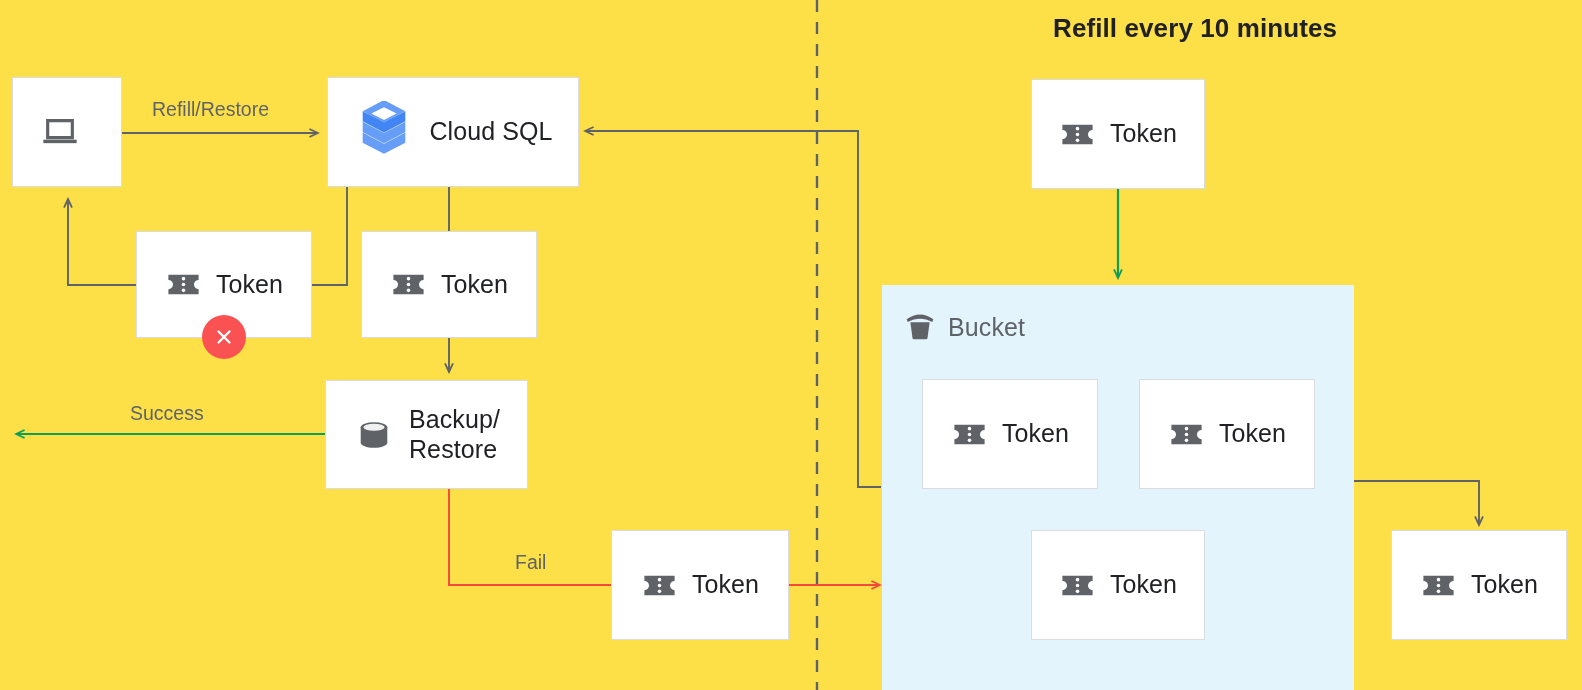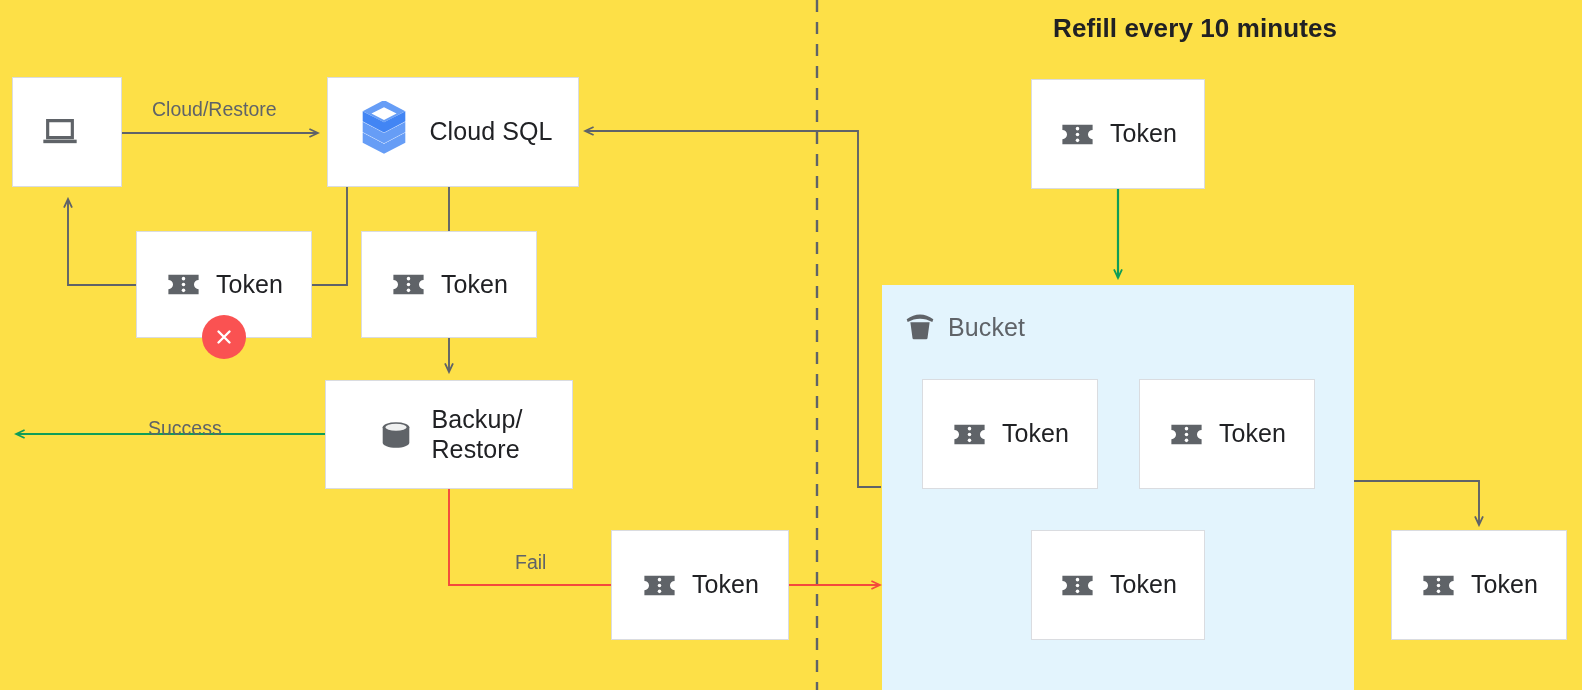--- a/index.html
+++ b/index.html
@@ -131,22 +131,22 @@
 
     <path d="M789,585 L880,585" fill="none" stroke="#f4493c" stroke-width="1.9" marker-end="url(#ah-red)"></path>
 
     <path d="M881,487 L858,487 L858,131 L585,131" fill="none" stroke="#5f6368" stroke-width="1.9" marker-end="url(#ah-gray)"></path>
 
     <path d="M1118,189 L1118,278" fill="none" stroke="#0f9d58" stroke-width="2.2" marker-end="url(#ah-green)"></path>
 
     <path d="M1354,481 L1479,481 L1479,525" fill="none" stroke="#5f6368" stroke-width="1.9" marker-end="url(#ah-gray)"></path>
   </svg>
 
-  <div class="edge-label" style="left:152px; top:97px;">Cloud/Restore</div>
-  <div class="edge-label" style="left:148px; top:401px;margin-top:15px;">Success</div>
+  <div class="edge-label" style="left:152px; top:97px;">Refill/Restore</div>
+  <div class="edge-label" style="left:130px; top:401px;">Success</div>
   <div class="edge-label" style="left:515px; top:550px;">Fail</div>
 
   <div class="node" style="left:12px; top:77px; width:110px; height:110px;">
     <span>
       <svg class="icon" width="40" height="40" viewBox="0 0 24 24">
         <path d="M4.6 5.2 h14.8 v10.2 H4.6 Z" fill="none" stroke="#5f6368" stroke-width="1.9"></path>
         <rect x="2" y="16.6" width="20" height="2.1" fill="#5f6368"></rect>
       </svg>
     </span>
     <span class="node-label"></span>
@@ -193,21 +193,21 @@
       <svg class="icon" width="37" height="37" viewBox="0 0 24 24">
         <path d="M2.2 5.6 h19.6 v3.4 a3 3 0 0 0 0 6 v3.4 H2.2 v-3.4 a3 3 0 0 0 0 -6 Z" fill="#5f6368"></path>
         <circle cx="12" cy="8.2" r="1.15" fill="#ffffff"></circle>
         <circle cx="12" cy="12" r="1.15" fill="#ffffff"></circle>
         <circle cx="12" cy="15.8" r="1.15" fill="#ffffff"></circle>
       </svg>
     </span>
     <span class="node-label">Token</span>
   </div>
 
-  <div class="node" style="left:325px; top:380px; width:248px; height:109px;">
+  <div class="node" style="left:325px; top:380px; width:203px; height:109px;">
     <span>
       <svg class="icon" width="42" height="42" viewBox="0 0 24 24">
         <ellipse cx="12" cy="7.6" rx="7.6" ry="2.9" fill="#5f6368"></ellipse>
         <path d="M4.4 7.6 v8.8 c0 1.6 3.4 2.9 7.6 2.9 s7.6 -1.3 7.6 -2.9 V7.6 Z" fill="#5f6368"></path>
         <ellipse cx="12" cy="7.6" rx="6.1" ry="2" fill="#ffffff" opacity="0.9"></ellipse>
       </svg>
     </span>
     <span class="node-label">Backup/
 Restore</span>
   </div>

